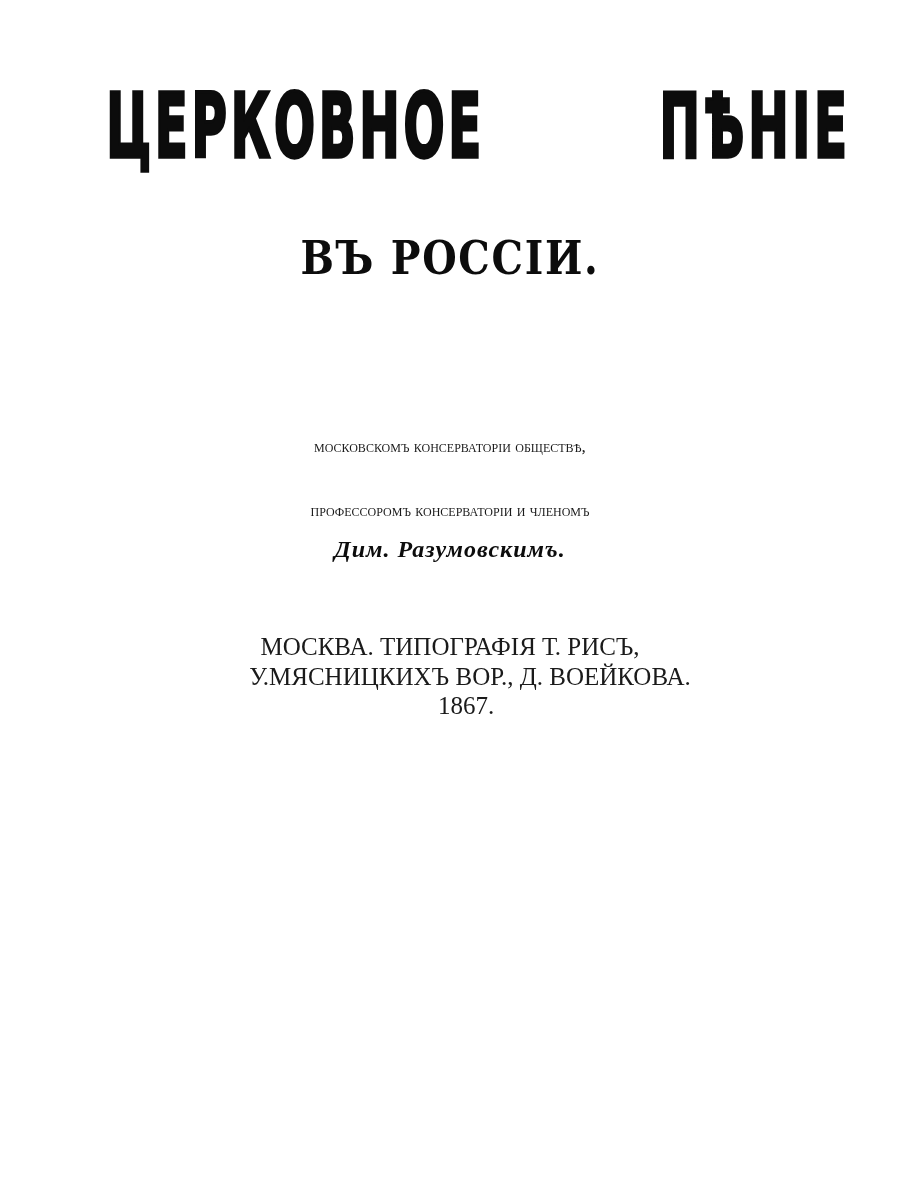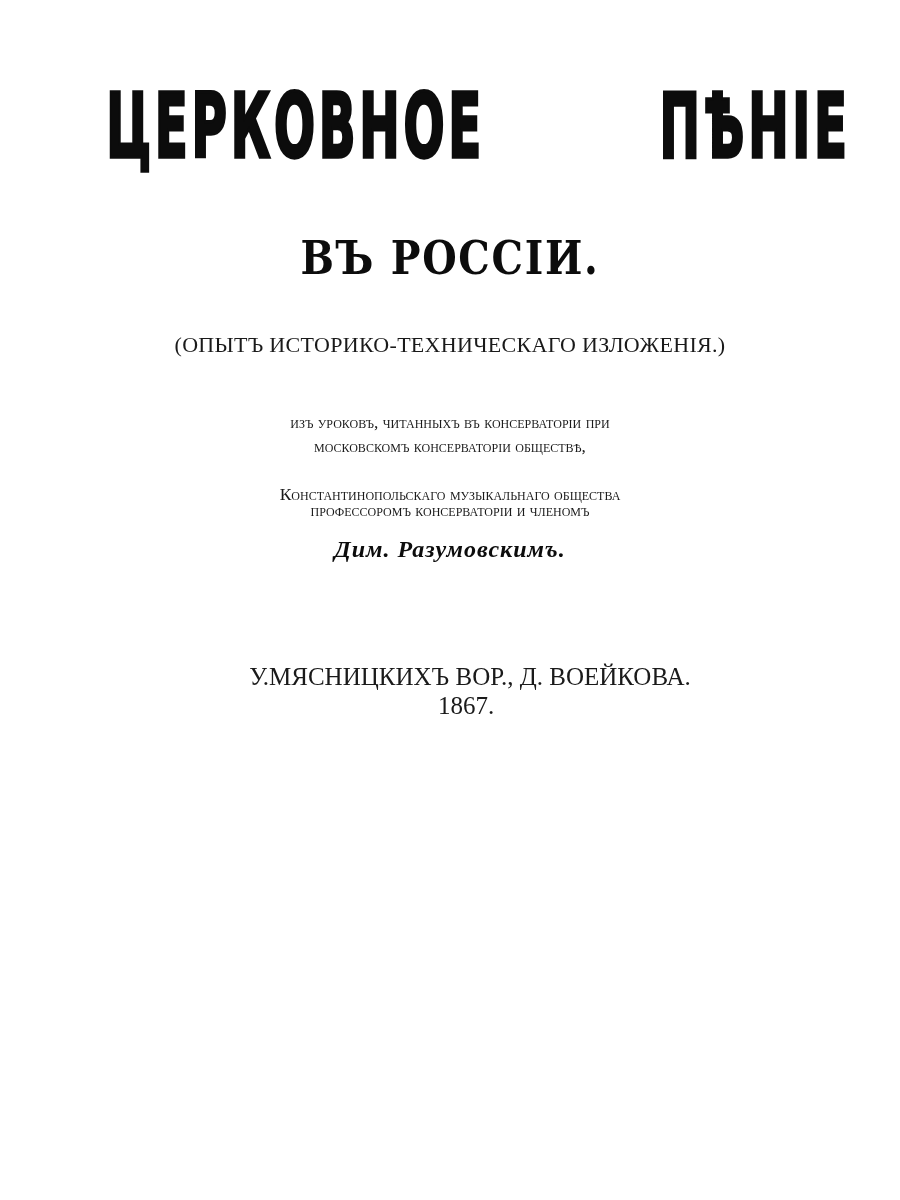--- a/index.html
+++ b/index.html
@@ -100,25 +100,23 @@
 
 <div class="page">
 
   <div class="line title-main">
     <span class="word">ЦЕРКОВНОЕ</span>
     <span class="word">ПѢНІЕ</span>
   </div>
 
   <div class="line title-sub">ВЪ РОССІИ.</div>
 
-  <div class="line subtitle">(ОПЫТЪ ИСТОРИКО-ТЕХНИЧЕСКАГО ИЗЛОЖЕНІЯ.)</div>
 
-  <div class="line desc l1">изъ  уроковъ, читанныхъ въ  консерваторіи при</div>
   <div class="line desc l2">московскомъ консерваторіи  обществѣ,</div>
   <div class="line desc l3">профессоромъ консерваторіи и членомъ</div>
-  <div class="line desc l4">Константинопольскаго музыкальнаго общества</div>
 
   <div class="line author">Дим.  Разумовскимъ.</div>
 
+  <div class="line imprint l1">МОСКВА. ТИПОГРАФІЯ Т. РИСЪ,</div>
   <div class="line imprint l2">У.МЯСНИЦКИХЪ ВОР., Д. ВОЕЙКОВА.</div>
   <div class="line imprint l3">1867.</div>
 
 </div>
 
 </body></html>

